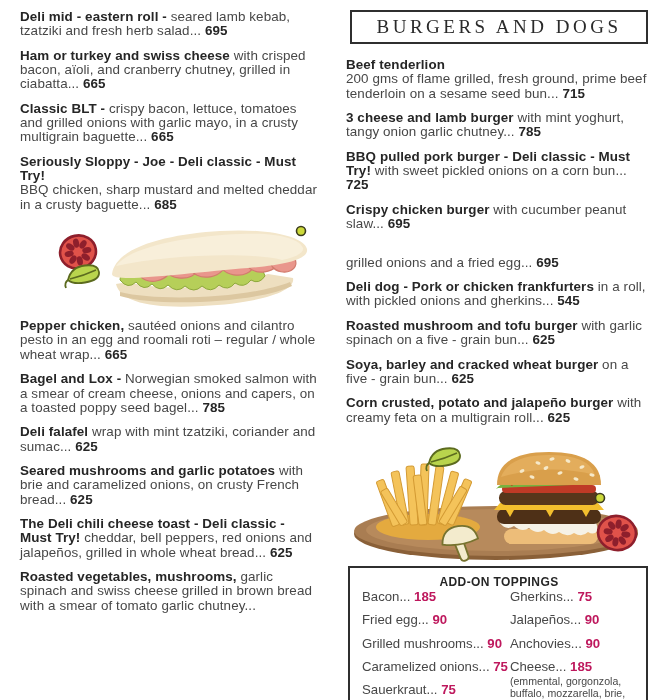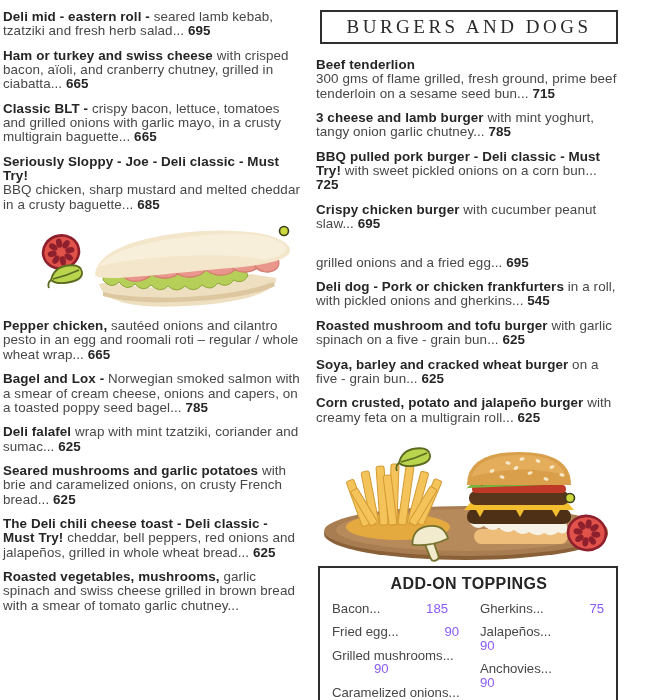--- a/index.html
+++ b/index.html
@@ -6,22 +6,22 @@
   body {
     width: 650px; height: 700px;
     background: #ffffff;
     font-family: "Liberation Sans", sans-serif;
     color: #474747;
     overflow: hidden;
   }
   .page {
     width: 650px; height: 700px;
     display: flex;
-    padding: 10px 13px 0 3px;
-    gap: 16px;
+    padding: 10px 13px 0 20px;
+    gap: 29px;
     background: #fff;
   }
   .col-left { width: 297px; flex: none; }
   .col-right { width: 302px; flex: none; }
 
   .menu-item {
     font-size: 13.4px;
     line-height: 1.07;
     margin-bottom: 10px;
     color: #474747;
@@ -49,30 +49,30 @@
 
   .toppings-box {
     border: 2px solid #2f2f2f;
     margin-left: 2px;
     padding: 7px 10px 8px 12px;
     height: 144px;
   }
   .toppings-title {
     text-align: center;
     font-weight: bold;
-    font-size: 16px;
+    font-size: 12px;
     color: #262626;
     letter-spacing: 0.4px;
-    margin-bottom: 9px;
+    margin-bottom: 1px;
   }
   .toppings-cols { display: flex; }
   .toppings-col-left  { width: 54%; }
   .toppings-col-right { width: 46%; }
   .topping-row { font-size: 13.2px; margin-bottom: 9.5px; line-height: 1.05; }
-  .t-price { font-weight: normal; color: #8b5cf6; margin-left: 42px; }
+  .t-price { font-weight: bold; color: #be185d; }
   .t-note {
     font-size: 10.6px;
     line-height: 1.18;
     color: #474747;
     margin-top: 1px;
   }
 </style>
 </head>
 <body>
 
@@ -148,21 +148,21 @@
         <div class="menu-item"><span class="item-name">Roasted vegetables, mushrooms,</span><span class="item-desc"> garlic spinach and swiss cheese grilled in brown bread with a smear of tomato garlic chutney...</span></div>
       </div>
   </div>
 
   <div class="col-right">
     <div class="section-header">
       <span>BURGERS AND DOGS</span>
     </div>
 
     <div id="right-items">
-        <div class="menu-item"><span class="item-name">Beef tenderlion</span><br><span class="item-desc">300 gms of flame grilled, fresh ground, prime beef tenderloin on a sesame seed bun...</span><span class="item-price"> 715</span></div>
+        <div class="menu-item"><span class="item-name">Beef tenderlion</span><br><span class="item-desc">200 gms of flame grilled, fresh ground, prime beef tenderloin on a sesame seed bun...</span><span class="item-price"> 715</span></div>
         <div class="menu-item"><span class="item-name">3 cheese and lamb burger</span><span class="item-desc"> with mint yoghurt, tangy onion garlic chutney...</span><span class="item-price"> 785</span></div>
         <div class="menu-item"><span class="item-name">BBQ pulled pork burger - Deli classic - Must Try!</span><span class="item-desc"> with sweet pickled onions on a corn bun...</span><span class="item-price"> 725</span></div>
         <div class="menu-item"><span class="item-name">Crispy chicken burger</span><span class="item-desc"> with cucumber peanut slaw...</span><span class="item-price"> 695</span></div>
         <div class="menu-item"><br><span class="item-desc">grilled onions and a fried egg...</span><span class="item-price"> 695</span></div>
         <div class="menu-item"><span class="item-name">Deli dog - Pork or chicken frankfurters</span><span class="item-desc"> in a roll, with pickled onions and gherkins...</span><span class="item-price"> 545</span></div>
         <div class="menu-item"><span class="item-name">Roasted mushroom and tofu burger</span><span class="item-desc"> with garlic spinach on a five - grain bun...</span><span class="item-price"> 625</span></div>
         <div class="menu-item"><span class="item-name">Soya, barley and cracked wheat burger</span><span class="item-desc"> on a five - grain bun...</span><span class="item-price"> 625</span></div>
         <div class="menu-item"><span class="item-name">Corn crusted, potato and jalapeño burger</span><span class="item-desc"> with creamy feta on a multigrain roll...</span><span class="item-price"> 625</span></div>
       </div>
 

